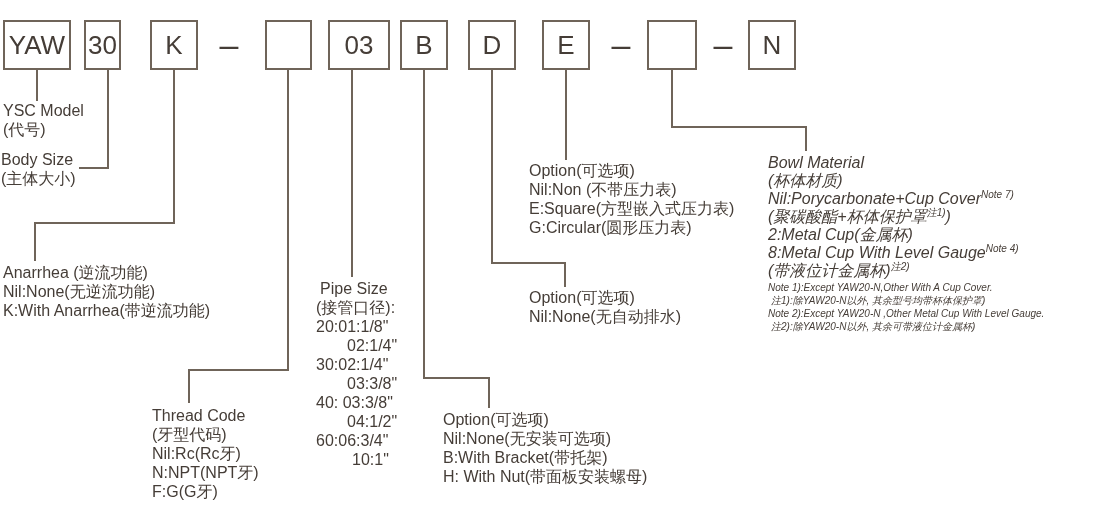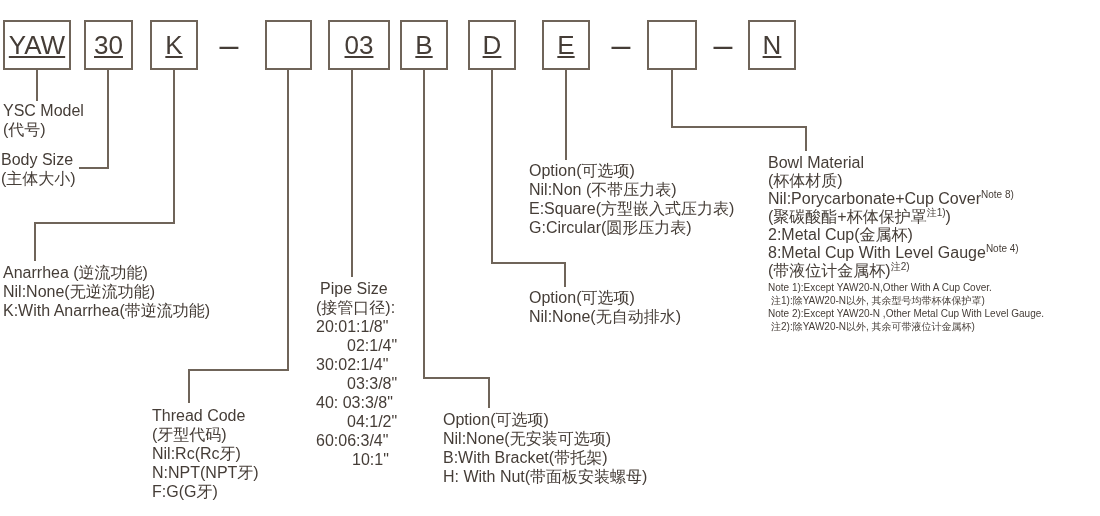--- a/index.html
+++ b/index.html
@@ -5,21 +5,21 @@
   html,body{margin:0;padding:0;background:#ffffff;}
   #stage{
     position:relative;width:1100px;height:516px;background:#ffffff;
     font-family:"Liberation Sans","DejaVu Sans",sans-serif;
     color:#453d37;overflow:hidden;
   }
   .box{
     position:absolute;top:20px;height:50px;box-sizing:border-box;
     border:2px solid #6f6459;background:#ffffff;
     display:flex;align-items:center;justify-content:center;
-    font-size:26px;color:#453d37;text-decoration:underline;
+    font-size:26px;color:#453d37;
   }
   .dash{
     position:absolute;top:19px;width:22px;height:50px;
     display:flex;align-items:center;justify-content:center;
     font-size:34px;color:#453d37;
   }
   .vline,.hline{position:absolute;background:#6f6459;}
   .callout{
     position:absolute;font-size:16px;line-height:19px;
     color:#453d37;white-space:nowrap;
@@ -32,21 +32,21 @@
   .bowl .notes .ln{height:13px;line-height:13px;}
   .bowl .notes .ln.cn{padding-left:3px;}
   sup.note{font-size:10px;line-height:0;vertical-align:6px;}
 </style>
 </head>
 <body>
 
 <div id="stage">
 
   <div class="box" style="left:3px;width:68px;">YAW</div>
-  <div class="box" style="left:84px;width:49px;">30</div>
+  <div class="box" style="left:84px;width:37px;">30</div>
   <div class="box" style="left:150px;width:48px;">K</div>
   <div class="dash" style="left:218px;">–</div>
   <div class="box" style="left:265px;width:47px;"></div>
   <div class="box" style="left:328px;width:62px;">03</div>
   <div class="box" style="left:400px;width:48px;">B</div>
   <div class="box" style="left:468px;width:48px;">D</div>
   <div class="box" style="left:542px;width:48px;">E</div>
   <div class="dash" style="left:610px;">–</div>
   <div class="box" style="left:647px;width:50px;"></div>
   <div class="dash" style="left:712px;">–</div>
@@ -130,24 +130,24 @@
     <div class="ln">Nil:None(无自动排水)</div>
   </div>
 
   <div class="callout" style="left:529px;top:161px;">
     <div class="ln">Option(可选项)</div>
     <div class="ln">Nil:Non (不带压力表)</div>
     <div class="ln">E:Square(方型嵌入式压力表)</div>
     <div class="ln">G:Circular(圆形压力表)</div>
   </div>
 
-  <div class="callout bowl" style="left:768px;top:154px;">
+  <div class="callout bowl" style="left:768px;top:154px;font-style:italic;">
     <div class="ln">Bowl Material</div>
     <div class="ln">(杯体材质)</div>
-    <div class="ln"><span>Nil:Porycarbonate+Cup Cover</span><sup class="note">Note 8)</sup></div>
+    <div class="ln"><span>Nil:Porycarbonate+Cup Cover</span><sup class="note">Note 7)</sup></div>
     <div class="ln"><span>(聚碳酸酯+杯体保护罩</span><sup class="note">注1)</sup><span>)</span></div>
     <div class="ln">2:Metal Cup(金属杯)</div>
     <div class="ln"><span>8:Metal Cup With Level Gauge</span><sup class="note">Note 4)</sup></div>
     <div class="ln"><span>(带液位计金属杯)</span><sup class="note">注2)</sup></div>
     <div class="notes">
       <div class="ln">Note 1):Except YAW20-N,Other With A Cup Cover.</div>
       <div class="ln cn">注1):除YAW20-N以外, 其余型号均带杯体保护罩)</div>
       <div class="ln">Note 2):Except YAW20-N ,Other Metal Cup With Level Gauge.</div>
       <div class="ln cn">注2):除YAW20-N以外, 其余可带液位计金属杯)</div>
     </div>

